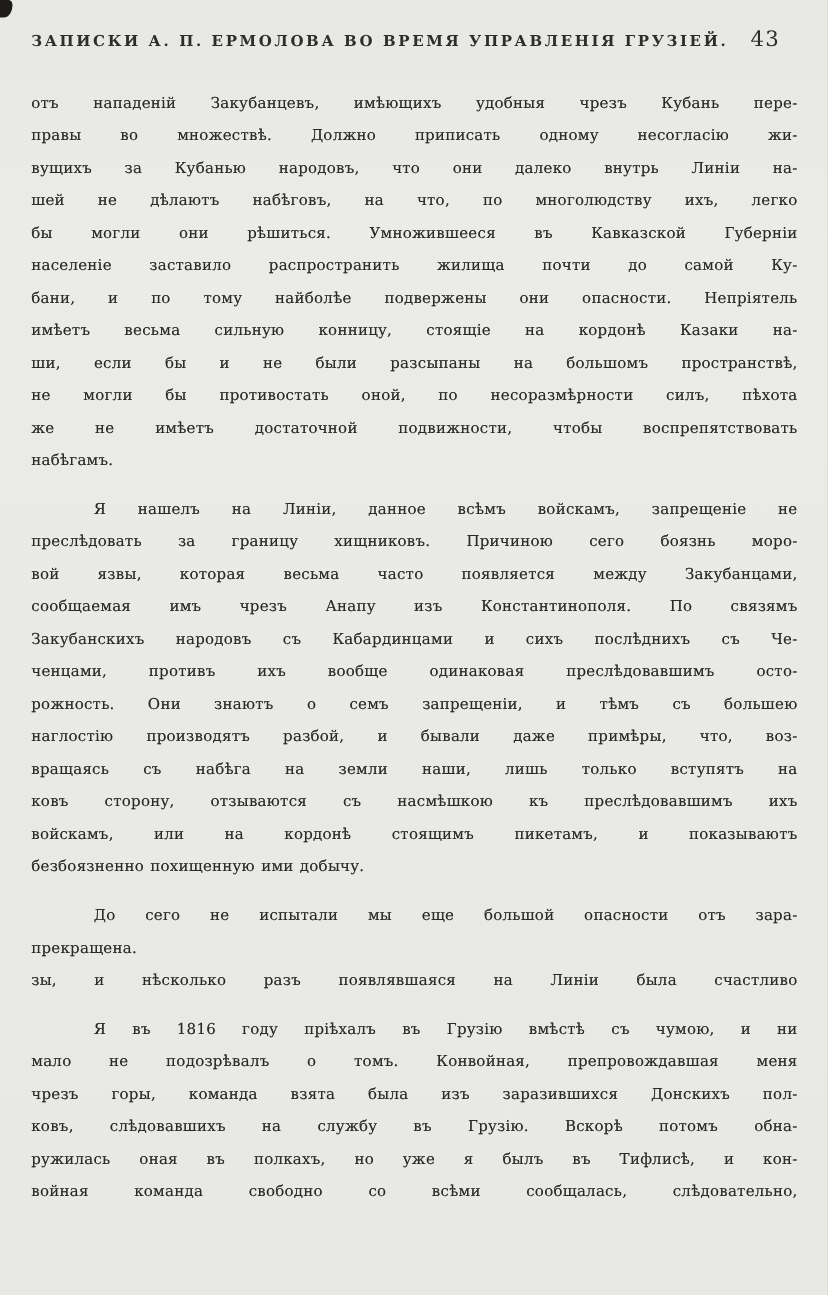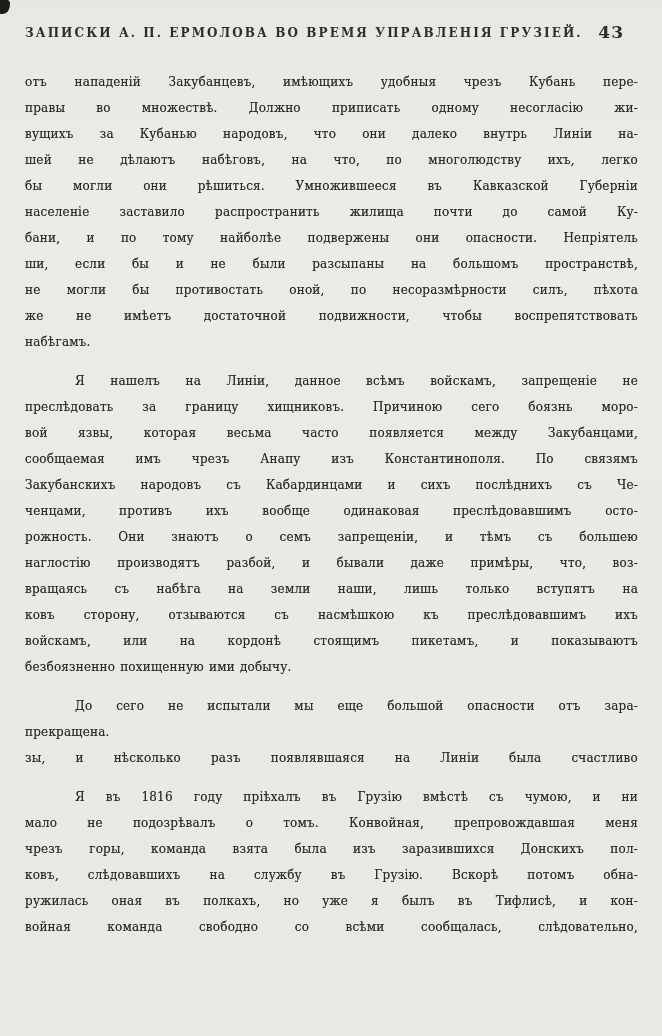--- a/index.html
+++ b/index.html
@@ -37,21 +37,21 @@
     letter-spacing: 2.1px;
     line-height: 18px;
     white-space: nowrap;
     color: #2e2d29;
   }
   .page-num {
     position: absolute;
     right: 14px;
     top: -2px;
     font-size: 17px;
-    font-weight: bold;
+    font-weight: normal;
     letter-spacing: 1px;
     color: #2e2d29;
   }
   .text-body {
     margin: 27px 24px 0 25px; 
   }
   .para { margin: 0; padding: 0; }
   .para + .para { margin-top: 13px; }
   .line {
     font-size: 12px;
@@ -83,20 +83,21 @@
   <div class="text-body">
 
     <div class="para">
       <div class="line">отъ нападеній Закубанцевъ, имѣющихъ удобныя чрезъ Кубань пере-</div>
       <div class="line">правы во множествѣ. Должно приписать одному несогласію жи-</div>
       <div class="line">вущихъ за Кубанью народовъ, что они далеко внутрь Линіи на-</div>
       <div class="line">шей не дѣлаютъ набѣговъ, на что, по многолюдству ихъ, легко</div>
       <div class="line">бы могли они рѣшиться. Умножившееся въ Кавказской Губерніи</div>
       <div class="line">населеніе заставило распространить жилища почти до самой Ку-</div>
       <div class="line">бани, и по тому найболѣе подвержены они опасности. Непріятель</div>
+      <div class="line">имѣетъ весьма сильную конницу, стоящіе на кордонѣ Казаки на-</div>
       <div class="line">ши, если бы и не были разсыпаны на большомъ пространствѣ,</div>
       <div class="line">не могли бы противостать оной, по несоразмѣрности силъ, пѣхота</div>
       <div class="line">же не имѣетъ достаточной подвижности, чтобы воспрепятствовать</div>
       <div class="line end">набѣгамъ.</div>
     </div>
 
     <div class="para indent">
       <div class="line">Я нашелъ на Линіи, данное всѣмъ войскамъ, запрещеніе не</div>
       <div class="line">преслѣдовать за границу хищниковъ. Причиною сего боязнь моро-</div>
       <div class="line">вой язвы, которая весьма часто появляется между Закубанцами,</div>

